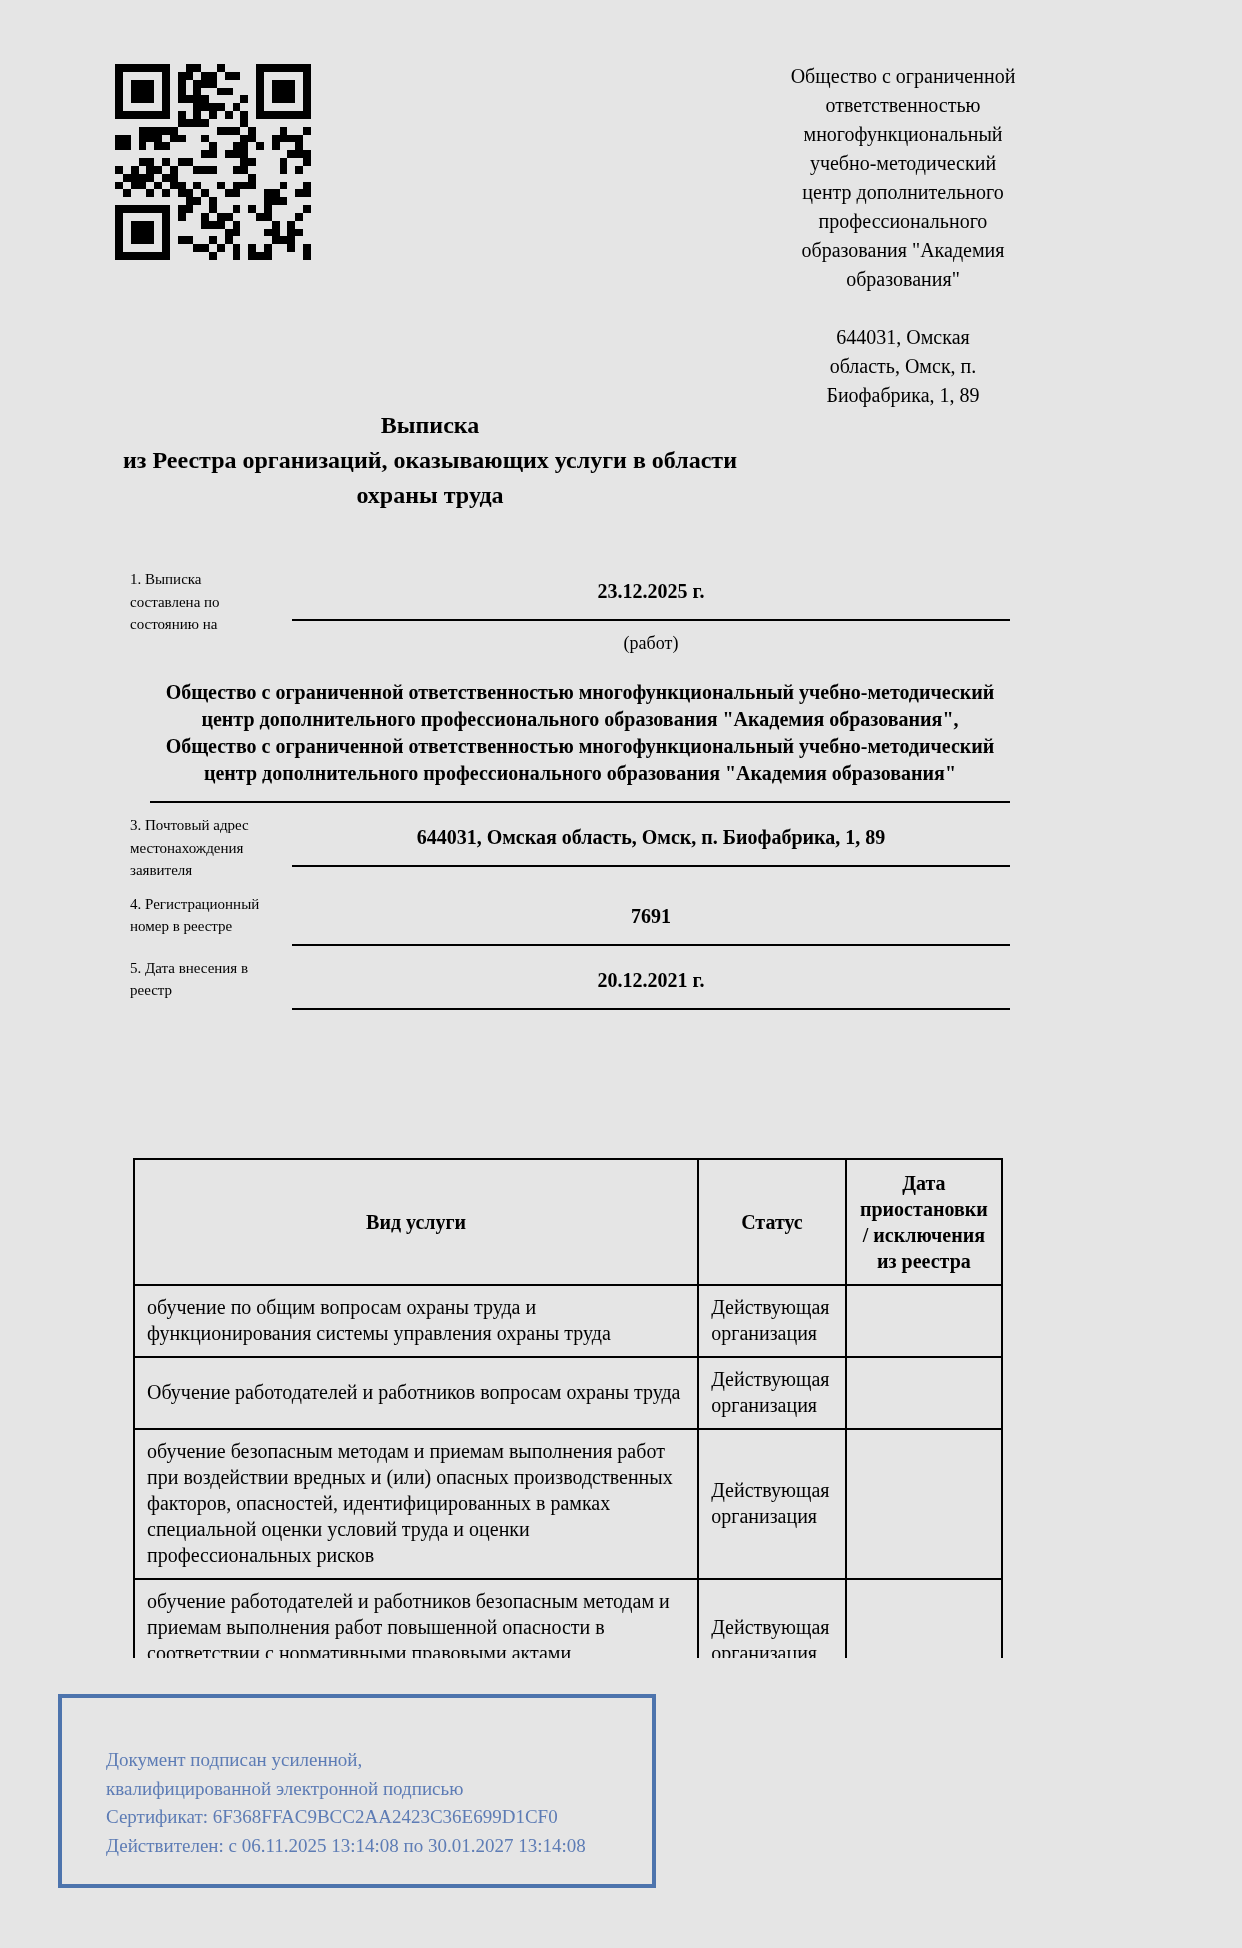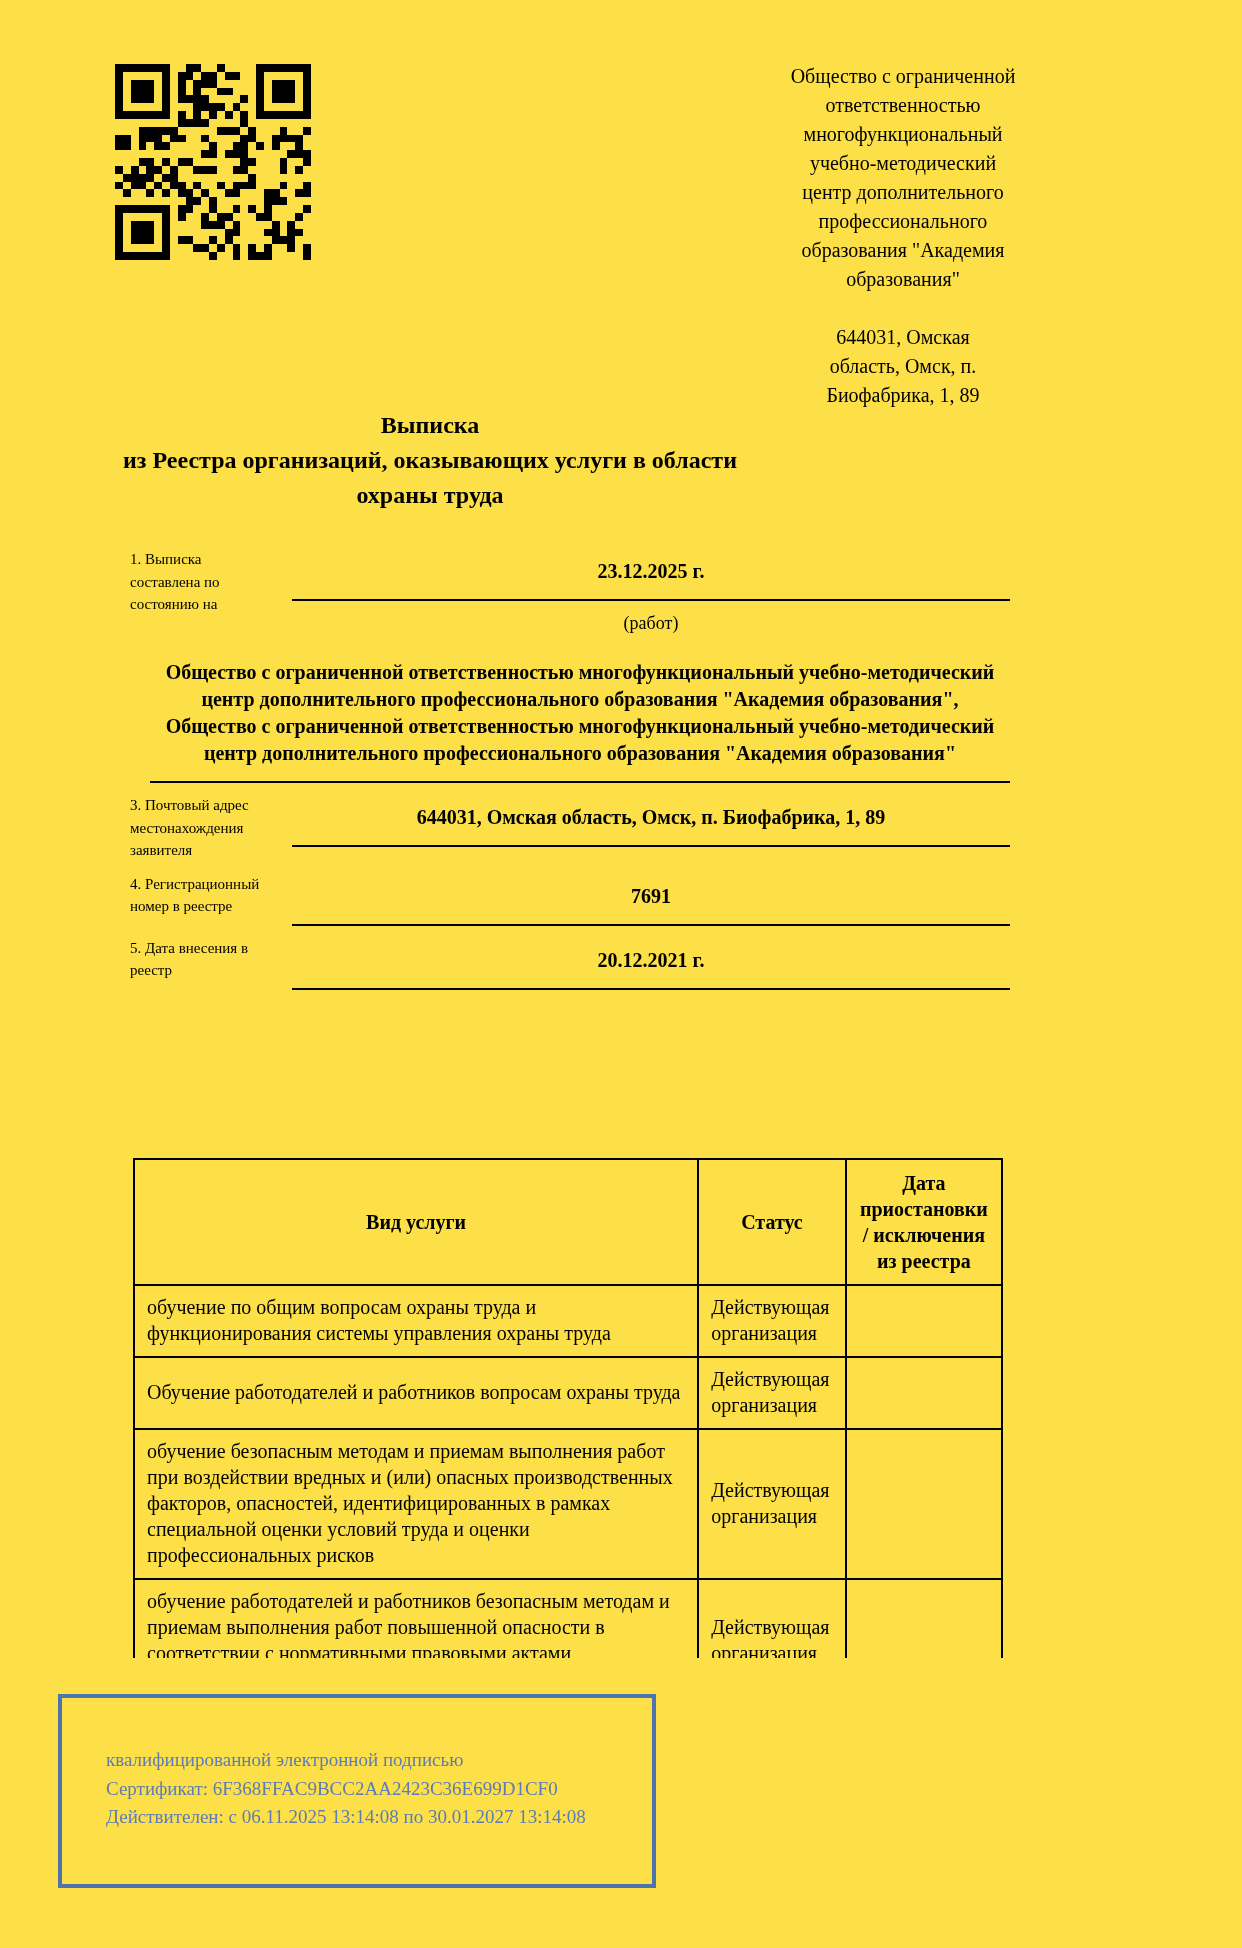--- a/index.html
+++ b/index.html
@@ -5,40 +5,40 @@
   :root{
     --sig-border:#4d74ad;
     --sig-text:#5d7cb5;
     --ink:#000000;
   }
   *{margin:0;padding:0;box-sizing:border-box;}
   html,body{background:#ffffff;}
   .page{
     position:relative;
     width:1242px;height:1948px;
-    background:#fde047;
+    background:#e5e5e5;
     overflow:hidden;
     font-family:"Liberation Serif","DejaVu Serif",serif;
     color:var(--ink);
   }
   
   .qr{position:absolute;left:115px;top:64px;width:196px;height:196px;}
   
   .right-col{
     position:absolute;left:788px;top:62px;width:230px;
     text-align:center;font-size:20px;line-height:1.45;
   }
   .right-col .org-address{margin-top:29px;width:190px;margin-left:auto;margin-right:auto;}
   
   .title-block{
     position:absolute;left:120px;top:408px;width:620px;
     text-align:center;font-weight:bold;font-size:24px;line-height:1.45;
   }
   
-  .items{position:absolute;left:130px;top:544px;width:880px;}
+  .items{position:absolute;left:130px;top:564px;width:880px;}
   .item{display:flex;margin-bottom:7px;}
   .item-label{flex:0 0 142px;font-size:15px;line-height:1.5;padding-top:4px;}
   .item-body{flex:1;margin-left:20px;}
   .item-value{
     border-bottom:2px solid var(--ink);
     text-align:center;font-weight:bold;font-size:20px;line-height:1.35;
     padding:14px 6px 14px;
   }
   .item-value.no-rule{border-bottom:none;}
   .item-caption{text-align:center;font-size:18px;padding:12px 0 4px;}
@@ -449,20 +449,21 @@
             <td>обучение работодателей и работников безопасным методам и приемам выполнения работ повышенной опасности в соответствии с нормативными правовыми актами, содержащими государственные нормативные требования</td>
             <td>Действующая организация</td>
             <td></td>
           </tr>
         </tbody>
     </table>
   </div>
 
   <div class="signature">
 
+      <div>Документ подписан усиленной,</div>
 
       <div>квалифицированной электронной подписью</div>
 
       <div>Сертификат: 6F368FFAC9BCC2AA2423C36E699D1CF0</div>
 
 
       <div>Действителен: с 06.11.2025 13:14:08 по 30.01.2027 13:14:08</div>
     </div>
 
 </div>

